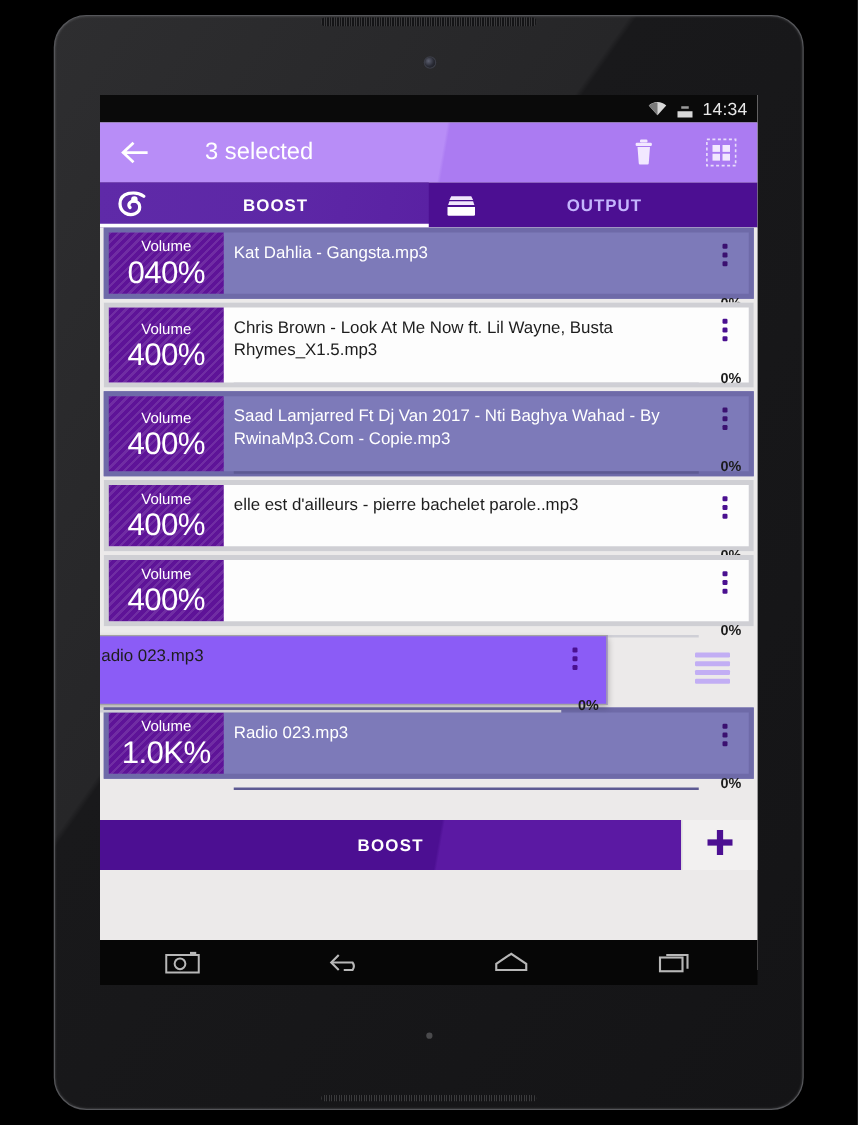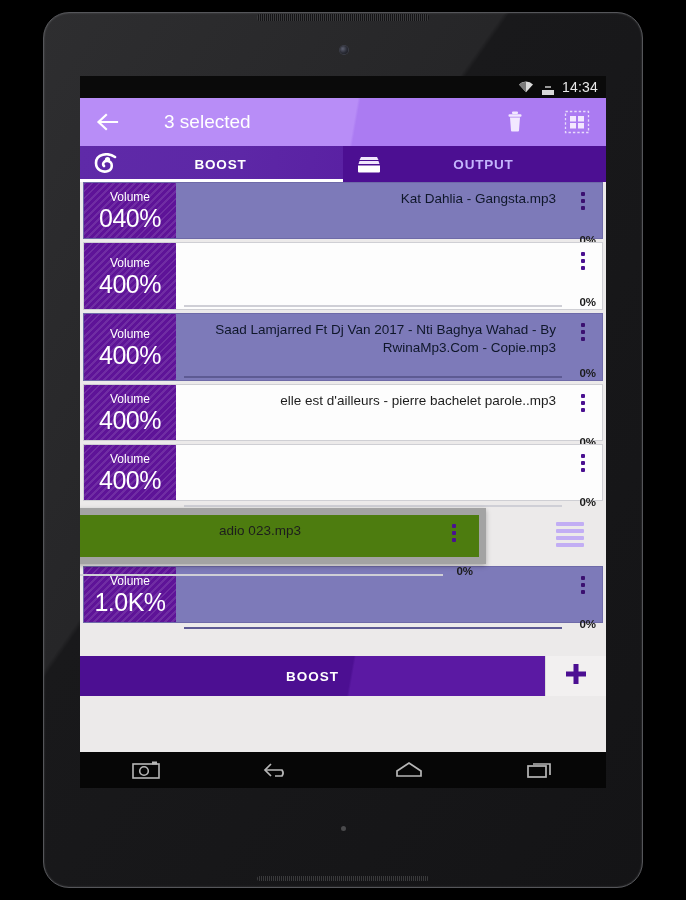--- a/index.html
+++ b/index.html
@@ -44,42 +44,42 @@
   .tab{flex:1;display:flex;align-items:center;position:relative;}
   .tab.active{background:linear-gradient(100deg,#5f2aa8 0%,#5d27a6 60%,#5a21a3 100%);}
   .tab .ticon{width:52px;display:flex;align-items:center;justify-content:center;}
   .tab .tlabel{flex:1;text-align:center;color:#c4b5fd;font-size:13.5px;font-weight:bold;letter-spacing:.8px;
                padding-right:34px;}
   .tab.active .tlabel{color:#fff;}
   .tab.active::after{content:"";position:absolute;left:0;right:0;bottom:0;height:3px;background:#fff;}
 
   
   .list{position:relative;height:514px;background:#eceaea;overflow:hidden;}
-  .row{position:relative;margin:0 3px 3px 3px;display:flex;border:1px solid #6d28d9;box-sizing:border-box;text-align:right;}
+  .row{position:relative;margin:0 3px 3px 3px;display:flex;border:4px solid #6d28d9;box-sizing:border-box;}
   .row.sel{background:#7d7ab9;border-color:#6e6aa8;}
   .row.unsel{background:#fdfdfd;border-color:#cfcfd4;}
   .vol{width:92px;flex:0 0 92px;display:flex;flex-direction:column;align-items:center;justify-content:center;
        color:#fff;
        background-color:#5e1398;
        background-image:repeating-linear-gradient(135deg,rgba(255,255,255,.11) 0 2px,rgba(0,0,0,0) 2px 5px);}
   .vol .vlabel{font-size:12px;line-height:13px;margin-top:3px;}
   .vol .vval{font-size:25px;line-height:29px;letter-spacing:-.5px;}
   .rbody{flex:1;position:relative;padding:7px 0 0 8px;min-height:57px;display:flex;flex-direction:column;}
   .rtitle{font-size:13.5px;color:#1d1d1d;line-height:17.5px;padding-right:46px;}
-  .row.sel .rtitle{color:#0f172a;}
+  .row.sel .rtitle{color:#ffffff;}
   .dots{position:absolute;right:16px;top:9px;width:5px;display:flex;flex-direction:column;gap:3px;}
   .dots i{width:4px;height:4px;background:#4a1090;border-radius:1px;display:block;}
   .row.sel .dots i{background:#3b1070;}
   .pct{position:absolute;right:6px;bottom:1px;font-size:11.5px;color:#1b1b1b;font-weight:bold;}
   .prog{position:absolute;left:8px;right:40px;bottom:2px;height:2px;background:#cfcfd6;}
   .row.sel .prog{background:#5d5a93;}
 
   
-  .drag-row{position:absolute;left:-12px;width:418px;background:#4d7c0f;border:7px solid #a3a3a3;
-            box-shadow:0 2px 5px rgba(0,0,0,.28);box-sizing:border-box;z-index:5;text-align:center;}
+  .drag-row{position:absolute;left:-12px;width:418px;background:#8b5cf6;border:1px solid #a3a3a3;
+            box-shadow:0 2px 5px rgba(0,0,0,.28);box-sizing:border-box;z-index:5;}
   .drag-row .rbody{min-height:56px;padding-left:12px;}
   .drag-handle{position:absolute;right:28px;width:28px;display:flex;flex-direction:column;gap:3px;z-index:4;}
   .drag-handle i{display:block;height:4px;background:#c2aef4;border-radius:1px;}
 
   
   .bottombar{position:absolute;left:0;bottom:0;width:526px;height:40px;display:flex;}
   .boost-btn{flex:1;background:linear-gradient(100deg,#4c0f92 0%,#4c0f92 58%,#5b19a3 58.5%,#5b19a3 100%);
              display:flex;align-items:center;justify-content:center;color:#fff;font-size:13.5px;
              font-weight:bold;letter-spacing:1px;}
   .add-btn{width:60px;background:#f2f0f0;display:flex;align-items:center;justify-content:center;
@@ -184,20 +184,21 @@
           <span class="pct">0%</span>
         </div>
       </div>
 
       <div class="row unsel" style="height:68px;">
         <div class="vol">
           <span class="vlabel">Volume</span>
           <span class="vval">400%</span>
         </div>
         <div class="rbody">
+          <div class="rtitle">Chris Brown - Look At Me Now ft. Lil Wayne, Busta Rhymes_X1.5.mp3</div>
           <span class="dots">
               <i></i>
               <i></i>
               <i></i>
             </span>
           <div class="prog"></div>
           <span class="pct">0%</span>
         </div>
       </div>
 
@@ -252,20 +253,21 @@
       </div>
 
       <div style="height:62px;"></div>
 
       <div class="row sel" style="height:57px;">
         <div class="vol">
           <span class="vlabel">Volume</span>
           <span class="vval">1.0K%</span>
         </div>
         <div class="rbody">
+          <div class="rtitle">Radio 023.mp3</div>
           <span class="dots">
               <i></i>
               <i></i>
               <i></i>
             </span>
           <div class="prog"></div>
           <span class="pct">0%</span>
         </div>
       </div>
 

